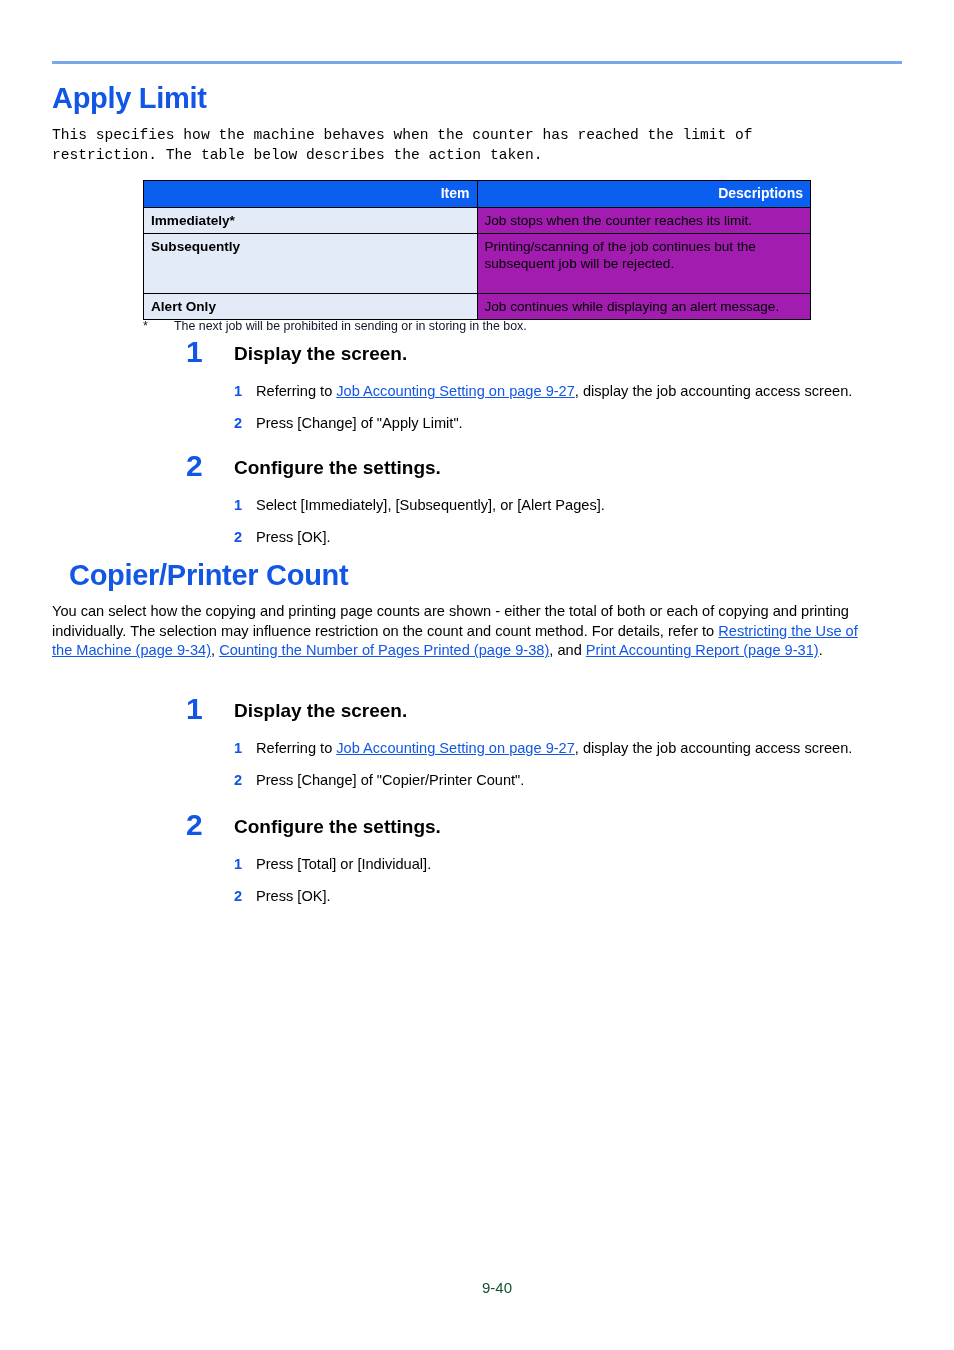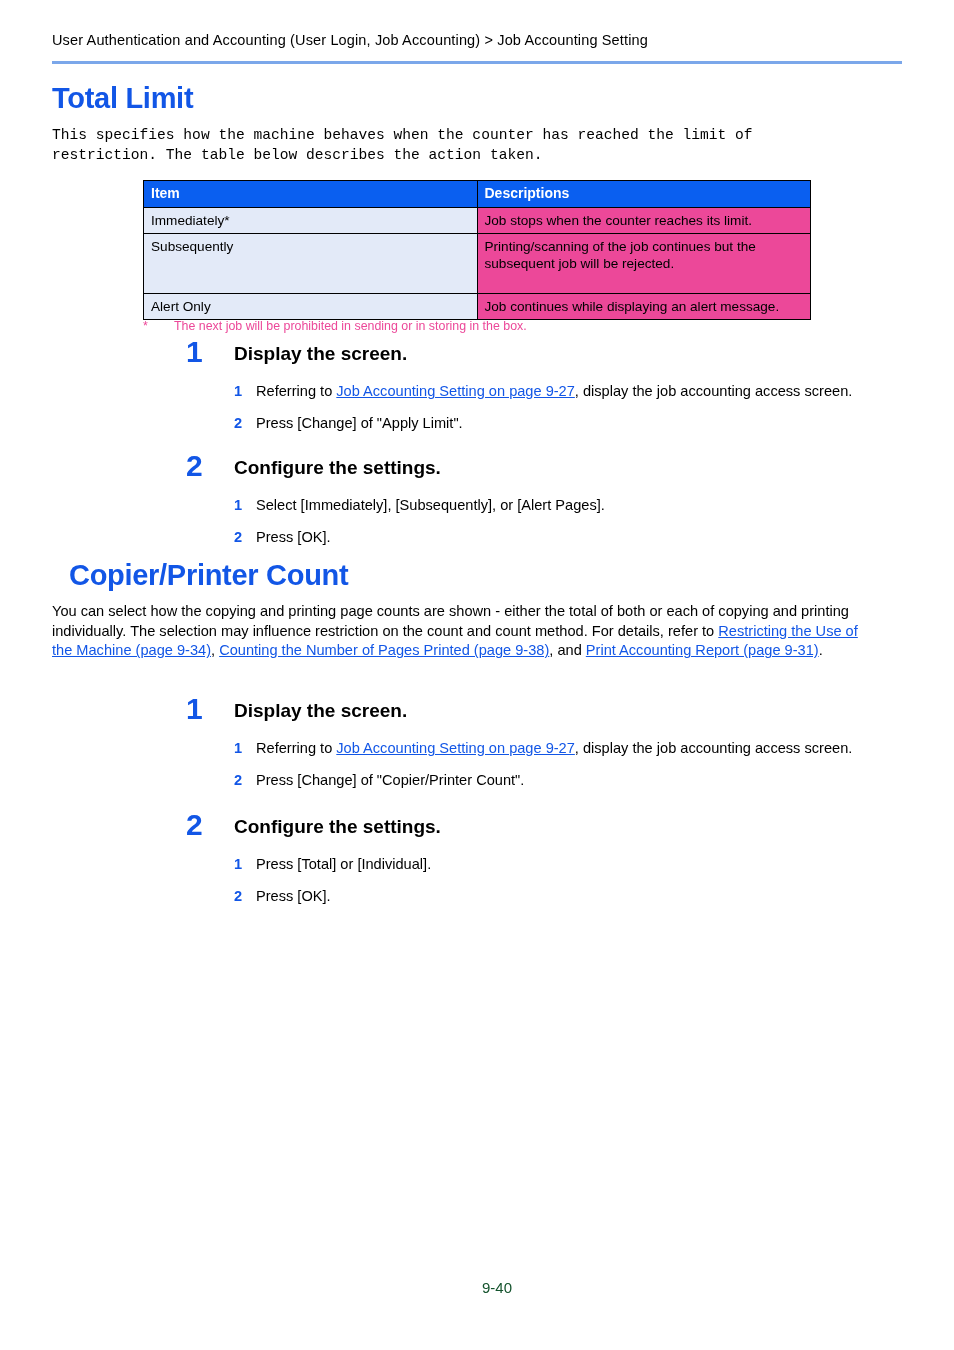--- a/index.html
+++ b/index.html
@@ -87,44 +87,44 @@
     padding: 4px 7px;
     font-size: 13.6px;
     line-height: 17px;
     vertical-align: top;
     text-align: left;
   }
   table.desc-table thead th {
     background: #0a5ff0;
     color: #ffffff;
     font-weight: bold;
-    text-align: left;
+    text-align: right;
     font-size: 14px;
     padding: 4px 7px 5px;
   }
   table.desc-table td.item-cell {
     background: #e3eaf8;
-    font-weight: normal;
+    font-weight: bold;
     width: 185px;
   }
   table.desc-table td.desc-cell {
-    background: #ec4899;
+    background: #a21caf;
   }
   .row-h1 { height: 20px; }
   .row-h2 { height: 60px; padding-left: 11px; }
   .row-h3 { height: 20px; }
 
   
   .footnote {
     position: absolute;
     left: 143px;
     top: 318px;
     font-size: 12.4px;
     line-height: 16px;
-    color: #ec4899;
+    color: #0f172a;
   }
   .footnote .fn-mark {
     display: inline-block;
     width: 31px;
   }
 
   
   .step {
     position: absolute;
     left: 186px;
@@ -192,24 +192,23 @@
     font-size: 15px;
     color: #14532d;
     margin-left: 20px;
   }
 </style>
 </head>
 <body>
 
 <div class="page">
 
-  <div class="runhead">User Authentication and Accounting (User Login, Job Accounting) &gt; Job Accounting Setting</div>
   <div class="head-rule"></div>
 
-  <h1 class="section-title" id="title-apply-limit">Total Limit</h1>
+  <h1 class="section-title" id="title-apply-limit">Apply Limit</h1>
 
   <div class="body-para" id="para-apply-limit">This specifies how the machine behaves when the counter has reached the limit of restriction. The table below describes the action taken.</div>
 
   <div class="table-wrap">
     <table class="desc-table">
       <thead>
         <tr>
           <th class="item-col">Item</th>
           <th class="desc-col">Descriptions</th>
         </tr>

